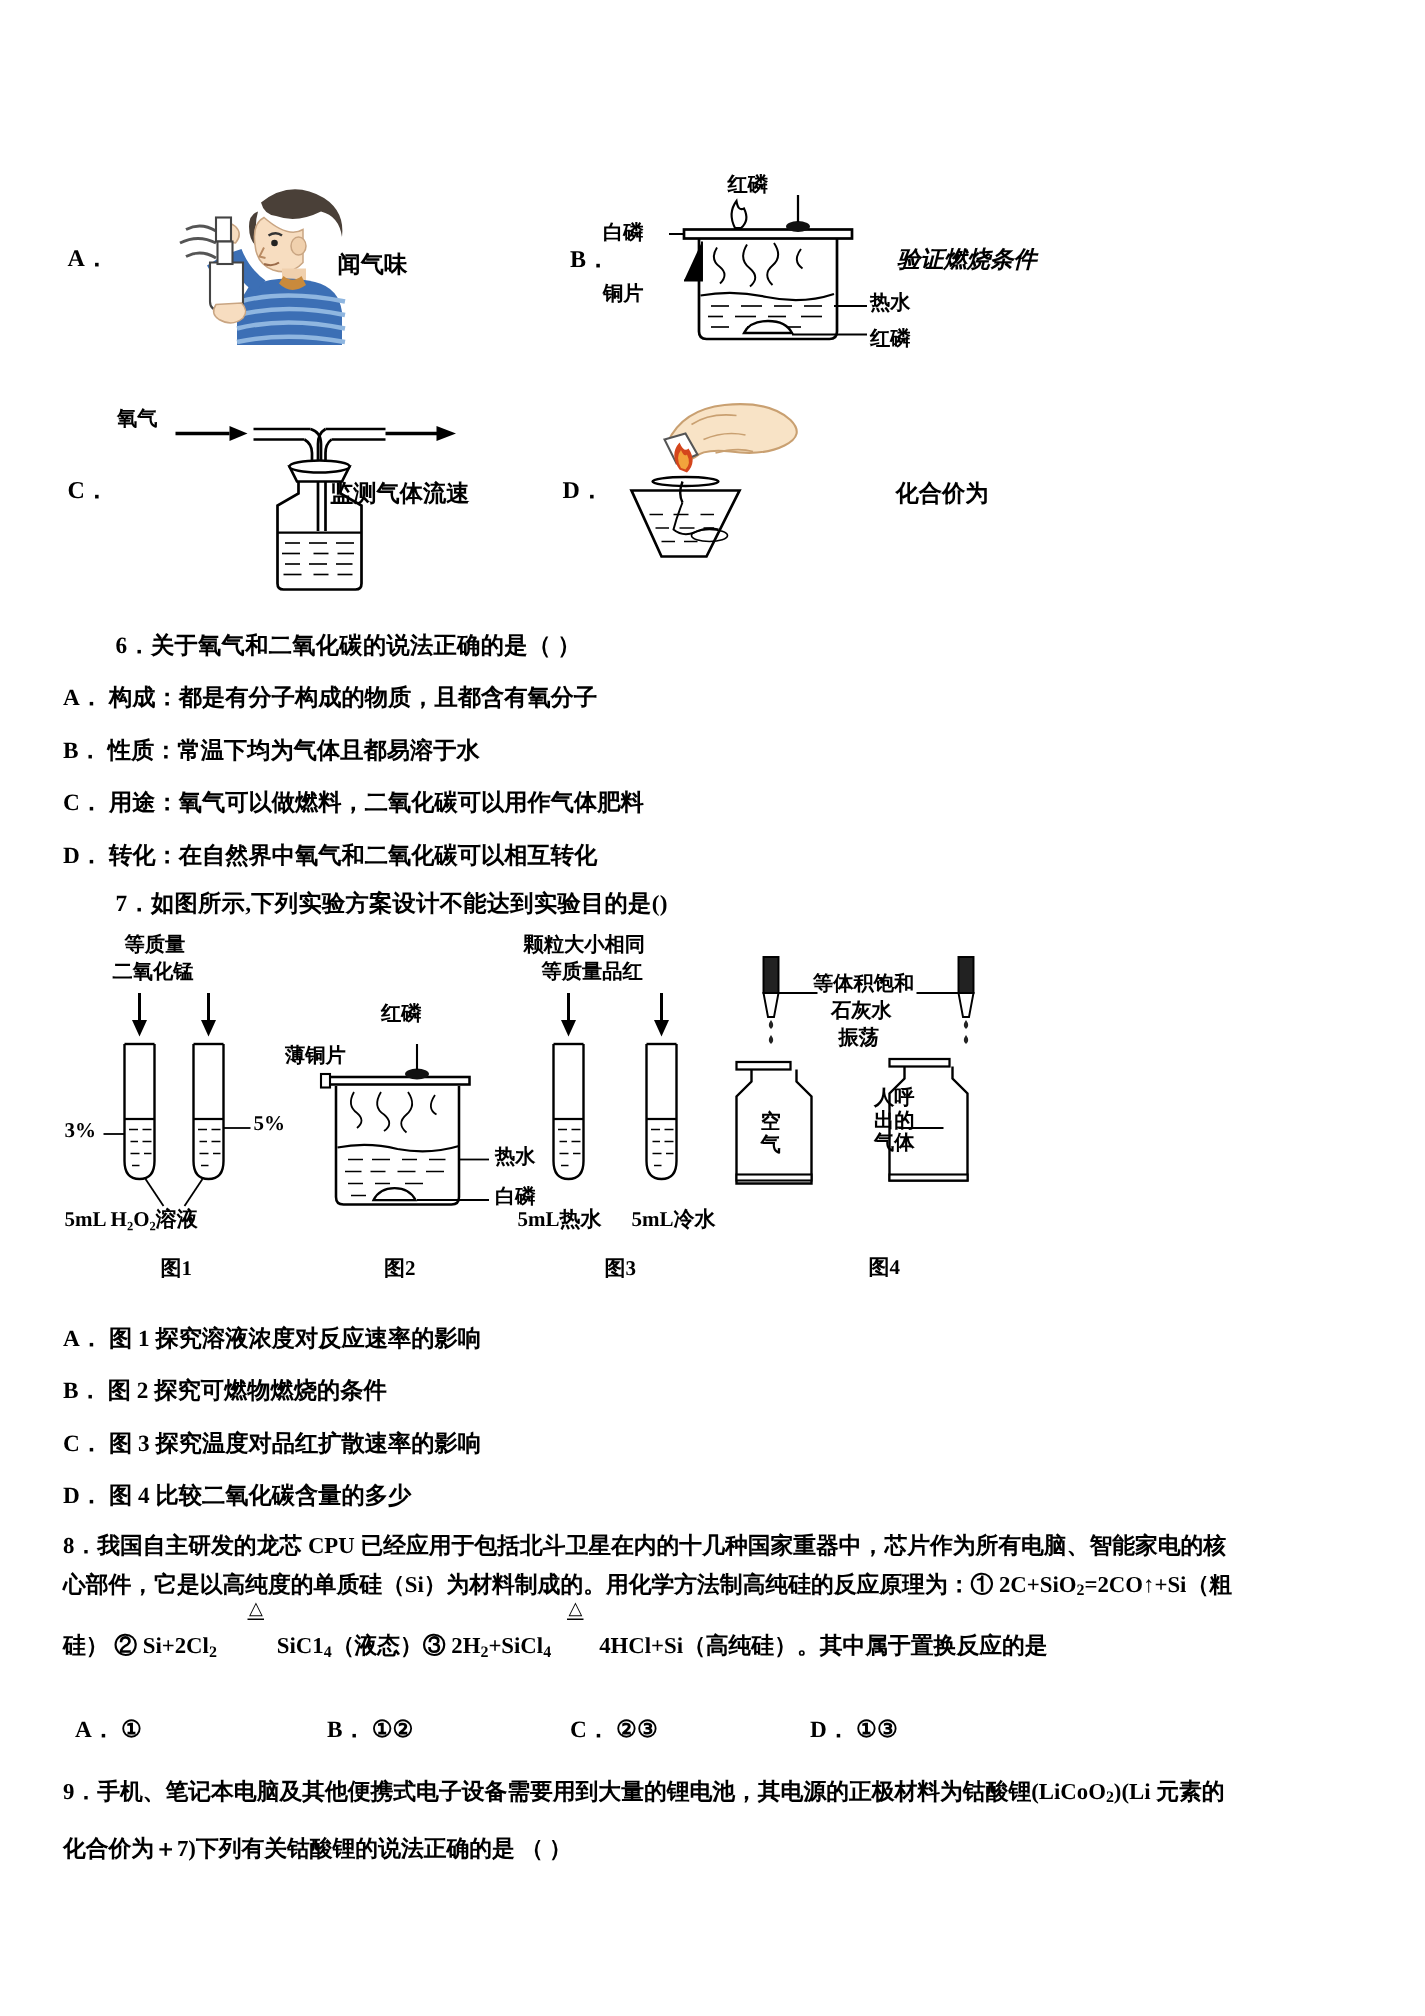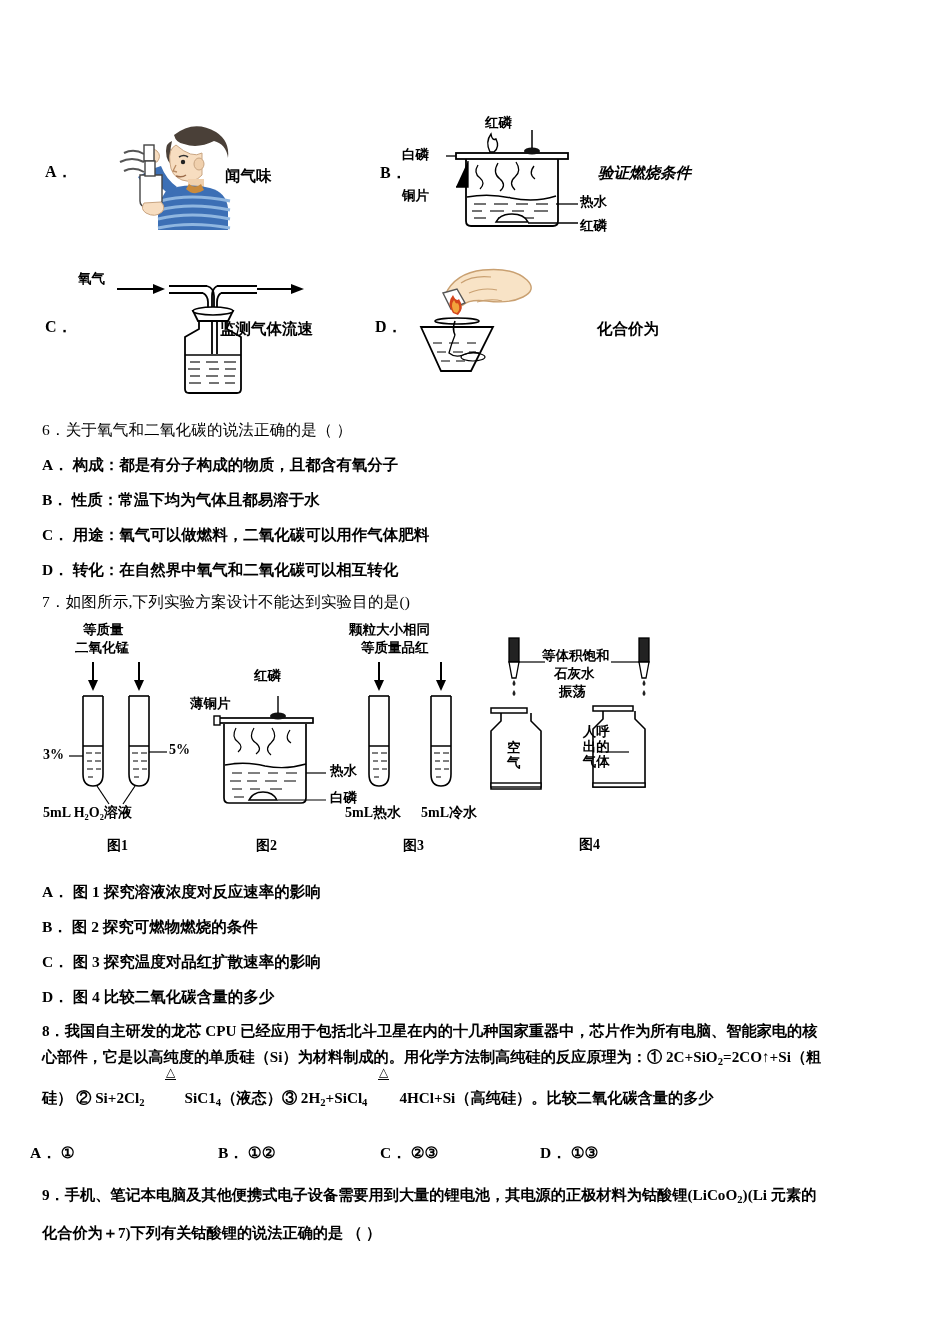--- a/index.html
+++ b/index.html
@@ -19,23 +19,24 @@
     position: absolute;
     left: 0; top: 0;
     width: 950px;
     height: 1344px;
   }
 
   
   .q-line {
     position: absolute;
     font-size: 15.5px;
-    font-weight: normal;
+    font-weight: bold;
     letter-spacing: 0.2px;
     white-space: nowrap;
+    margin-left: 35px;
   }
   .opt-line {
     position: absolute;
     font-size: 15.5px;
     font-weight: bold;
     white-space: nowrap;
   }
   .opt-label {
     font-family: "Liberation Serif", serif;
     font-weight: bold;
@@ -483,27 +484,27 @@
     <span class="opt-label">D．</span><span>图 4 比较二氧化碳含量的多少</span>
   </div>
 
   <div class="para" style="left:42px; top:1018px; width:880px;">
     <span>8．我国自主研发的龙芯 CPU 已经应用于包括北斗卫星在内的十几种国家重器中，芯片作为所有电脑、智能家电的核</span>
   </div>
   <div class="para" style="left:42px; top:1044px; width:890px;">
     <span>心部件，它是以高纯度的单质硅（Si）为材料制成的。用化学方法制高纯硅的反应原理为：① 2C+SiO</span><sub>2</sub><span>=2CO↑+Si（粗</span>
   </div>
   <div class="para" style="left:42px; top:1085px; width:890px;">
-    <span>硅） ② Si+2Cl</span><sub>2</sub><span style="display:inline-block;width:40px;"></span><span>SiC1</span><sub>4</sub><span>（液态）③ 2H</span><sub>2</sub><span>+SiCl</span><sub>4</sub><span style="display:inline-block;width:32px;"></span><span>4HCl+Si（高纯硅）。比较二氧化碳含量的多少</span>
+    <span>硅） ② Si+2Cl</span><sub>2</sub><span style="display:inline-block;width:40px;"></span><span>SiC1</span><sub>4</sub><span>（液态）③ 2H</span><sub>2</sub><span>+SiCl</span><sub>4</sub><span style="display:inline-block;width:32px;"></span><span>4HCl+Si（高纯硅）。其中属于置换反应的是</span>
   </div>
 
   <div style="position:absolute; left:165px; top:1066px; font-size:12px; font-weight:bold; border-bottom:1.2px solid #000; line-height:13px; padding:0 1px;">△</div>
   <div style="position:absolute; left:378px; top:1066px; font-size:12px; font-weight:bold; border-bottom:1.2px solid #000; line-height:13px; padding:0 1px;">△</div>
 
-  <div class="opt-line" style="left:30px; top:1143px;">
+  <div class="opt-line" style="left:50px; top:1143px;">
     <span class="opt-label">A．</span><span>①</span>
   </div>
   <div class="opt-line" style="left:218px; top:1143px;">
     <span class="opt-label">B．</span><span>①②</span>
   </div>
   <div class="opt-line" style="left:380px; top:1143px;">
     <span class="opt-label">C．</span><span>②③</span>
   </div>
   <div class="opt-line" style="left:540px; top:1143px;">
     <span class="opt-label">D．</span><span>①③</span>

